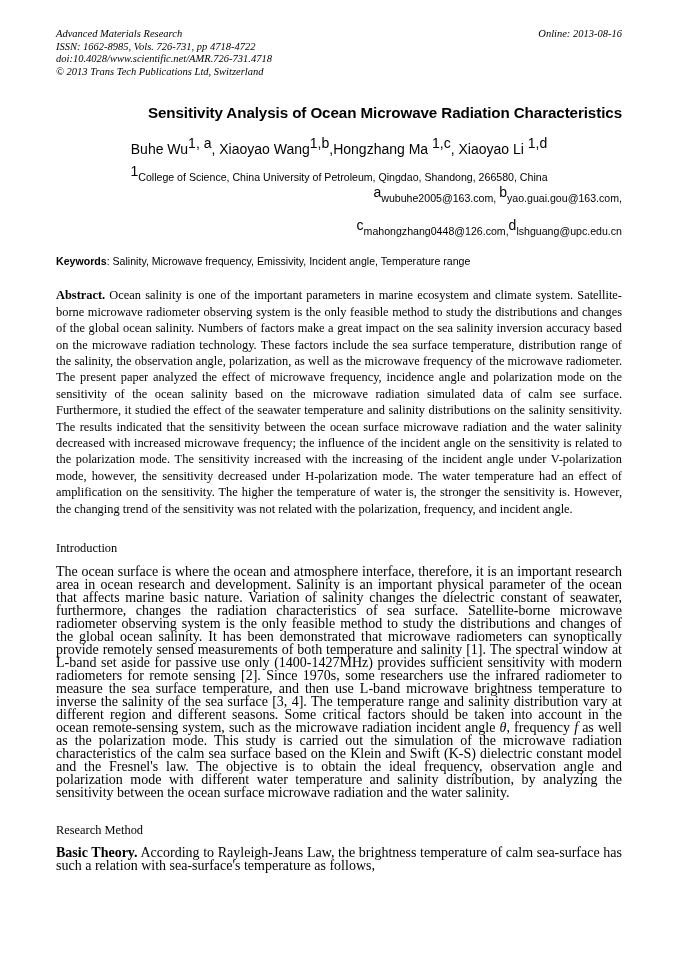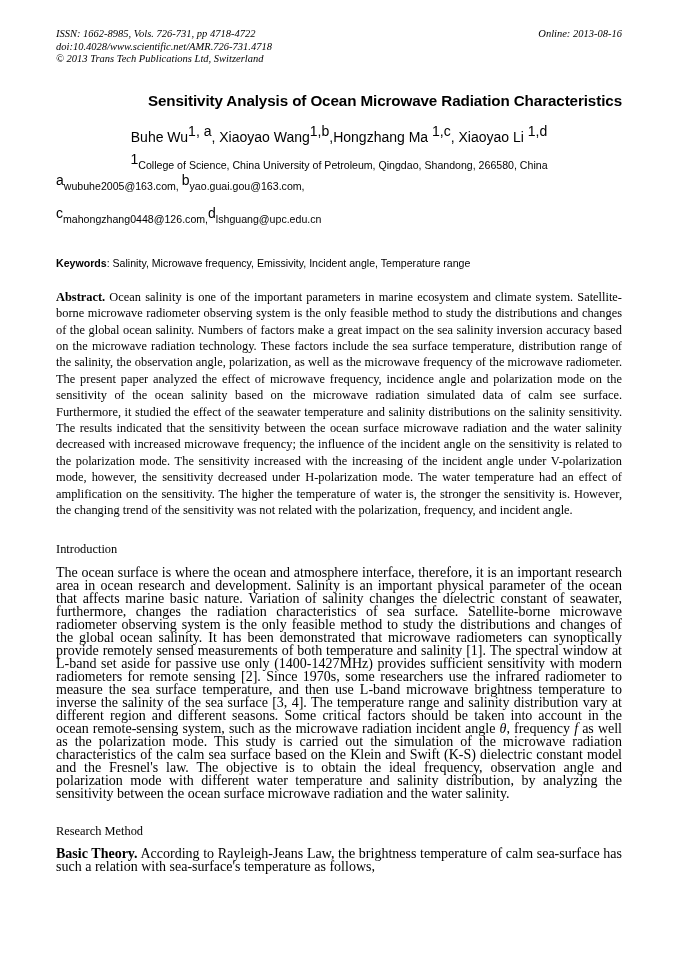--- a/index.html
+++ b/index.html
@@ -59,31 +59,31 @@
     vertical-align: super;
     line-height: 0;
   }
   .affil {
     text-align: center;
     font-family: "Liberation Sans", sans-serif;
     font-size: 10.6px;
     margin-top: 14px;
   }
   .emails {
-    text-align: left;
+    text-align: right;
     font-family: "Liberation Sans", sans-serif;
     font-size: 10.6px;
     margin-top: 9px;
   }
   .emails .line2 {
     margin-top: 21px;
   }
   
   .keywords {
-    margin-top: 32px;
+    margin-top: 18px;
     font-family: "Liberation Sans", sans-serif;
     font-size: 10.6px;
   }
   .keywords b {
     font-weight: bold;
   }
   
   .abstract {
     margin-top: 20px;
     font-size: 12.4px;
@@ -114,20 +114,21 @@
     font-weight: bold;
   }
 </style>
 </head>
 <body>
 
 <div class="page">
 
   <div class="header">
     <div class="header-left">
+      <div>Advanced Materials Research</div>
       <div>ISSN: 1662-8985, Vols. 726-731, pp 4718-4722</div>
       <div>doi:10.4028/www.scientific.net/AMR.726-731.4718</div>
       <div>© 2013 Trans Tech Publications Ltd, Switzerland</div>
     </div>
     <div class="header-right">Online: 2013-08-16</div>
   </div>
 
   <div class="title">Sensitivity Analysis of Ocean Microwave Radiation Characteristics</div>
 
   <div class="authors">

